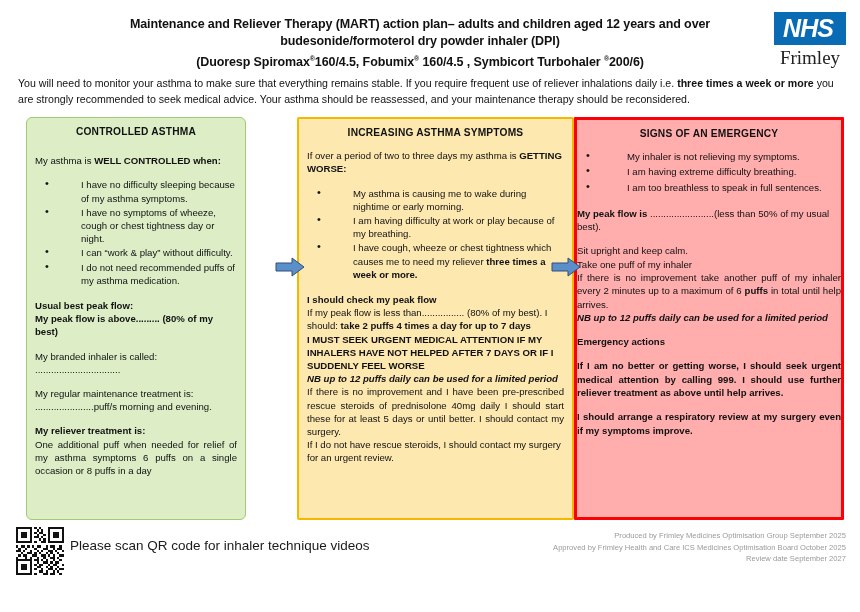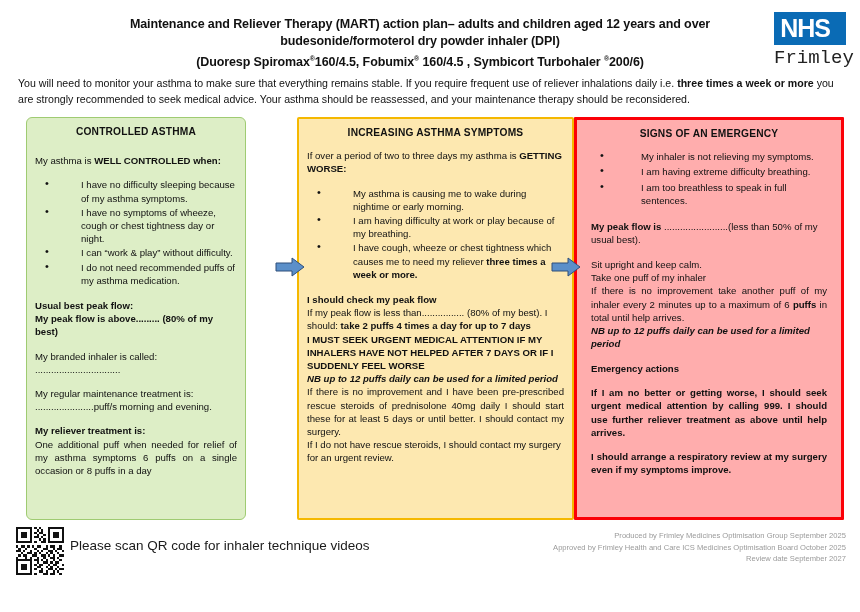--- a/index.html
+++ b/index.html
@@ -40,34 +40,34 @@
     right: 14px;
     top: 12px;
     width: 72px;
     text-align: center;
   }
   .nhs-badge {
     background: #0a6bb5;
     color: #ffffff;
     font-weight: bold;
     font-size: 25px;
+    font-style: italic;
     letter-spacing: -1px;
     line-height: 30px;
-    padding: 1px 16px 2px 2px;
+    padding: 1px 6px 2px 2px;
     display: block;
     font-family: "Liberation Sans", sans-serif;
-    text-align: right;
   }
   .nhs-sub {
     display: block;
     color: #222222;
     font-size: 19px;
     line-height: 24px;
     margin-top: 1px;
-    font-family: Liberation Mono, monospace;
+    font-family: Liberation Serif, serif;
   }
 
   
   .intro {
     margin: 4px 18px 0 18px;
     font-size: 10.6px;
     line-height: 15.5px;
     text-align: left;
   }
   .intro b { font-weight: bold; }
@@ -141,21 +141,21 @@
     font-size: 11px;
   }
   .panel-red ul.bullets li { padding-left: 50px; margin-bottom: 2px; }
   .panel-red ul.bullets li::before { left: 9px; }
 
   .b { font-weight: bold; }
   .i { font-style: italic; font-weight: bold; }
   .just { text-align: justify; }
   .center { text-align: left; }
 
-  .panel-red .panel-body { padding: 0 14px; }
+  .panel-red .panel-body { padding: 0 0; }
   .panel-red p { font-size: 9.6px; line-height: 13.3px; }
 
   
   .arrow {
     position: absolute;
     top: 140px;
     width: 30px;
     height: 20px;
   }
   .arrow-1 { left: 275px; }

